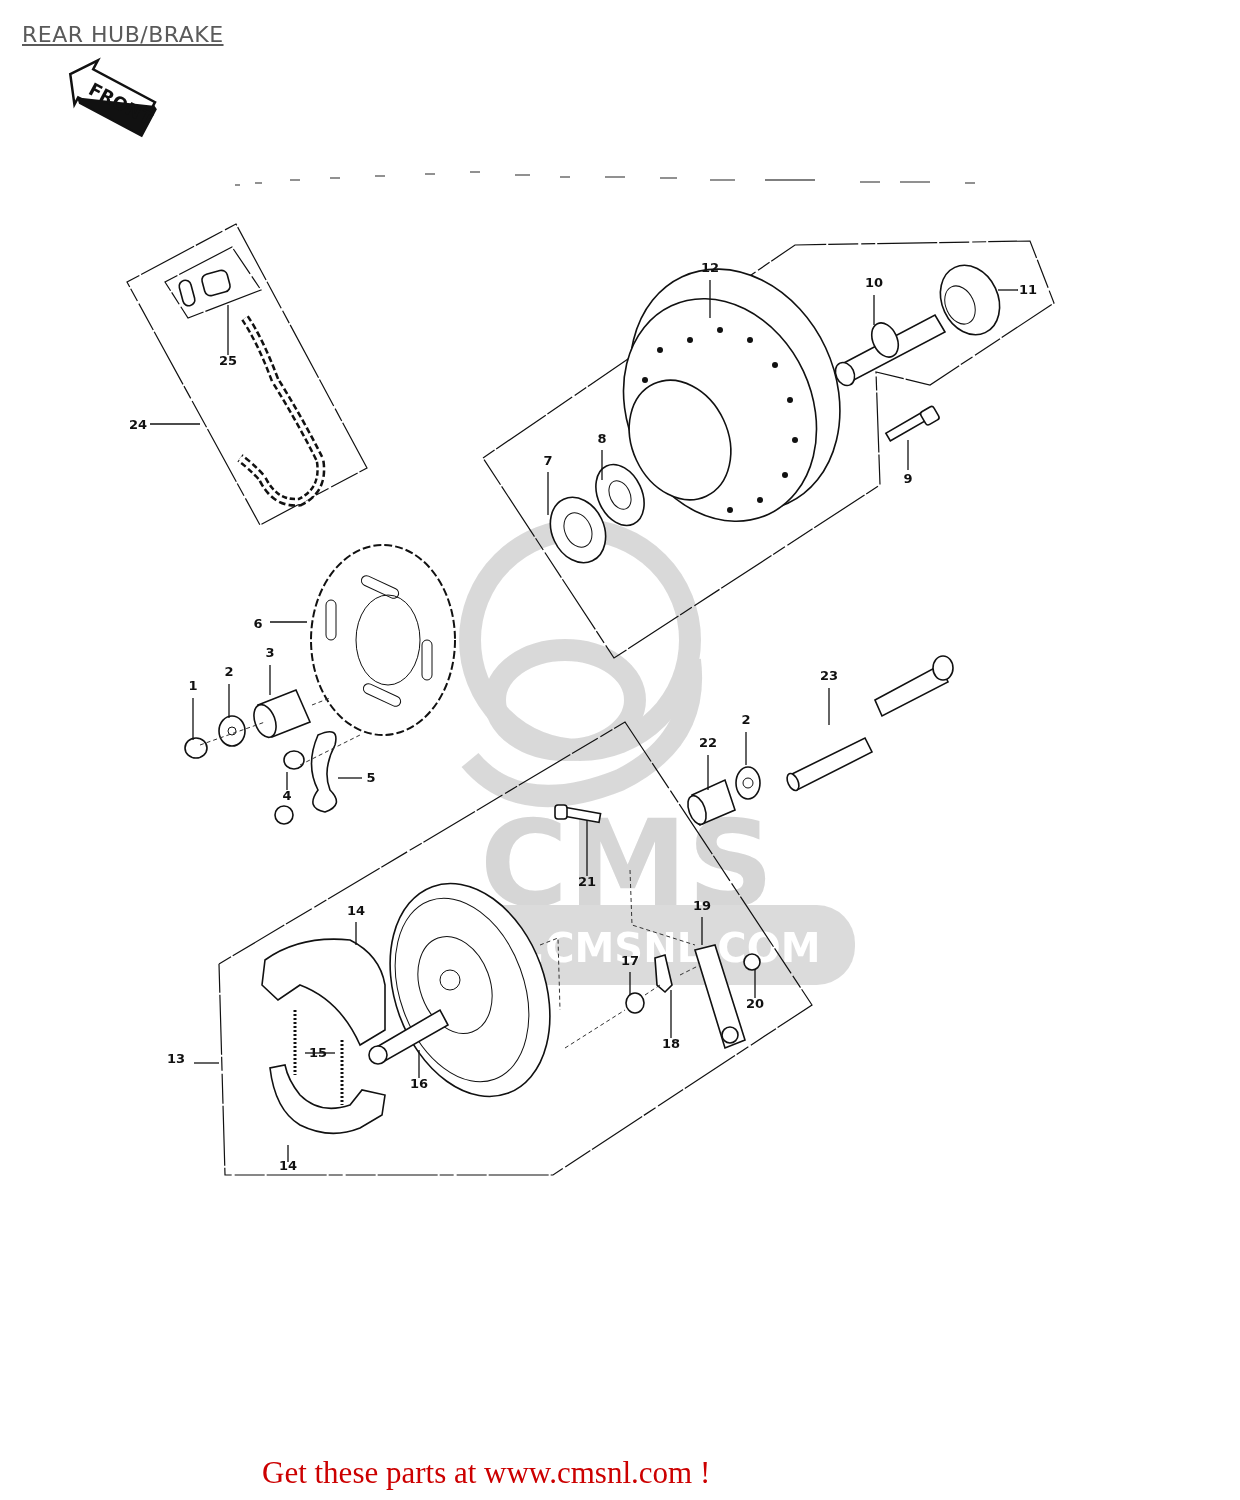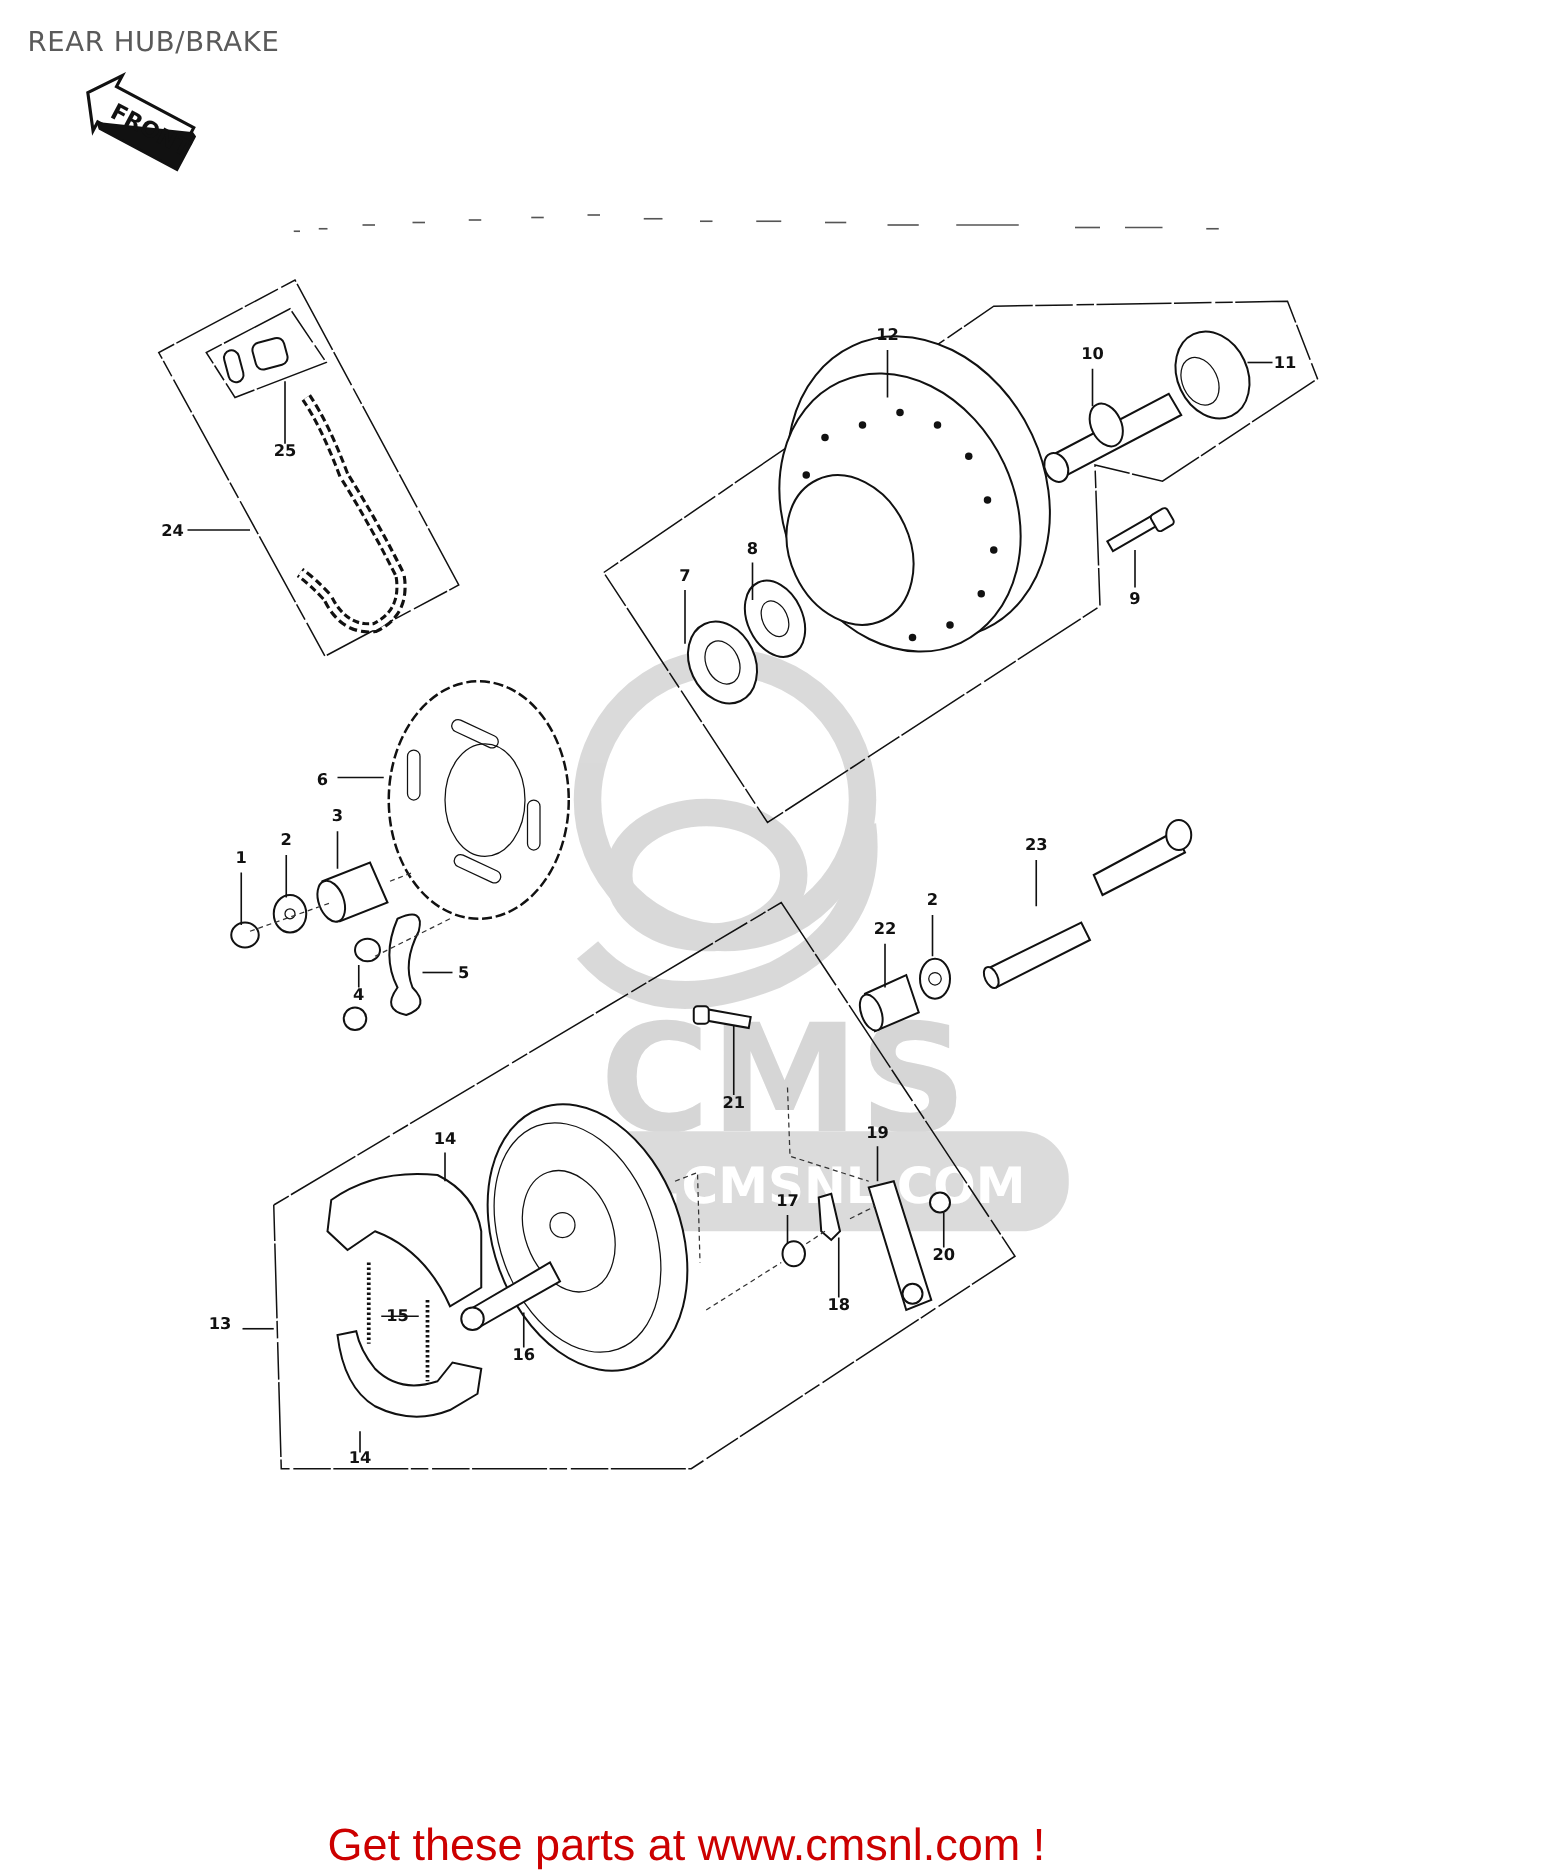--- a/index.html
+++ b/index.html
@@ -1,19 +1,19 @@
 <!DOCTYPE html>
 <html><head>
 <meta charset="utf-8">
 <style>
   html, body { margin: 0; padding: 0; background: #ffffff; }
   body { width: 1240px; height: 1500px; position: relative; overflow: hidden; font-family: "DejaVu Sans", sans-serif; }
-  .page-title { position: absolute; left: 22px; top: 22px; font-size: 22px; color: #5a5a5a; letter-spacing: 0.5px; font-family: "DejaVu Sans", sans-serif; }
+  .page-title { position: absolute; left: 22px; top: 22px; font-size: 22px; color: #5a5a5a; letter-spacing: 0.5px; font-family: "DejaVu Sans", sans-serif; text-decoration: underline; }
   .diagram { position: absolute; left: 0; top: 0; width: 1240px; height: 1500px; }
-  .footer-link { position: absolute; left: 262px; top: 1455px; font-size: 36px; color: #cc0000; text-decoration: none; font-family: Liberation Sans, sans-serif; }
+  .footer-link { position: absolute; left: 262px; top: 1455px; font-size: 31px; color: #cc0000; text-decoration: none; font-family: Liberation Serif, serif; }
   .callout { font-family: "DejaVu Sans", sans-serif; font-weight: bold; font-size: 13px; fill: #111; }
   .wm-text { font-family: "DejaVu Sans", sans-serif; font-weight: bold; fill: #d4d4d4; }
   .line { stroke: #111; stroke-width: 1.3; fill: none; }
   .frame { stroke: #111; stroke-width: 1.2; fill: none; stroke-dasharray: 14 2 60 2 30 3; }
   .part { stroke: #111; stroke-width: 1.6; fill: #fff; }
   .part-thin { stroke: #111; stroke-width: 1; fill: none; }
   .dash { stroke: #333; stroke-width: 1; fill: none; stroke-dasharray: 4 3; }
 </style>
 </head>
 <body>

